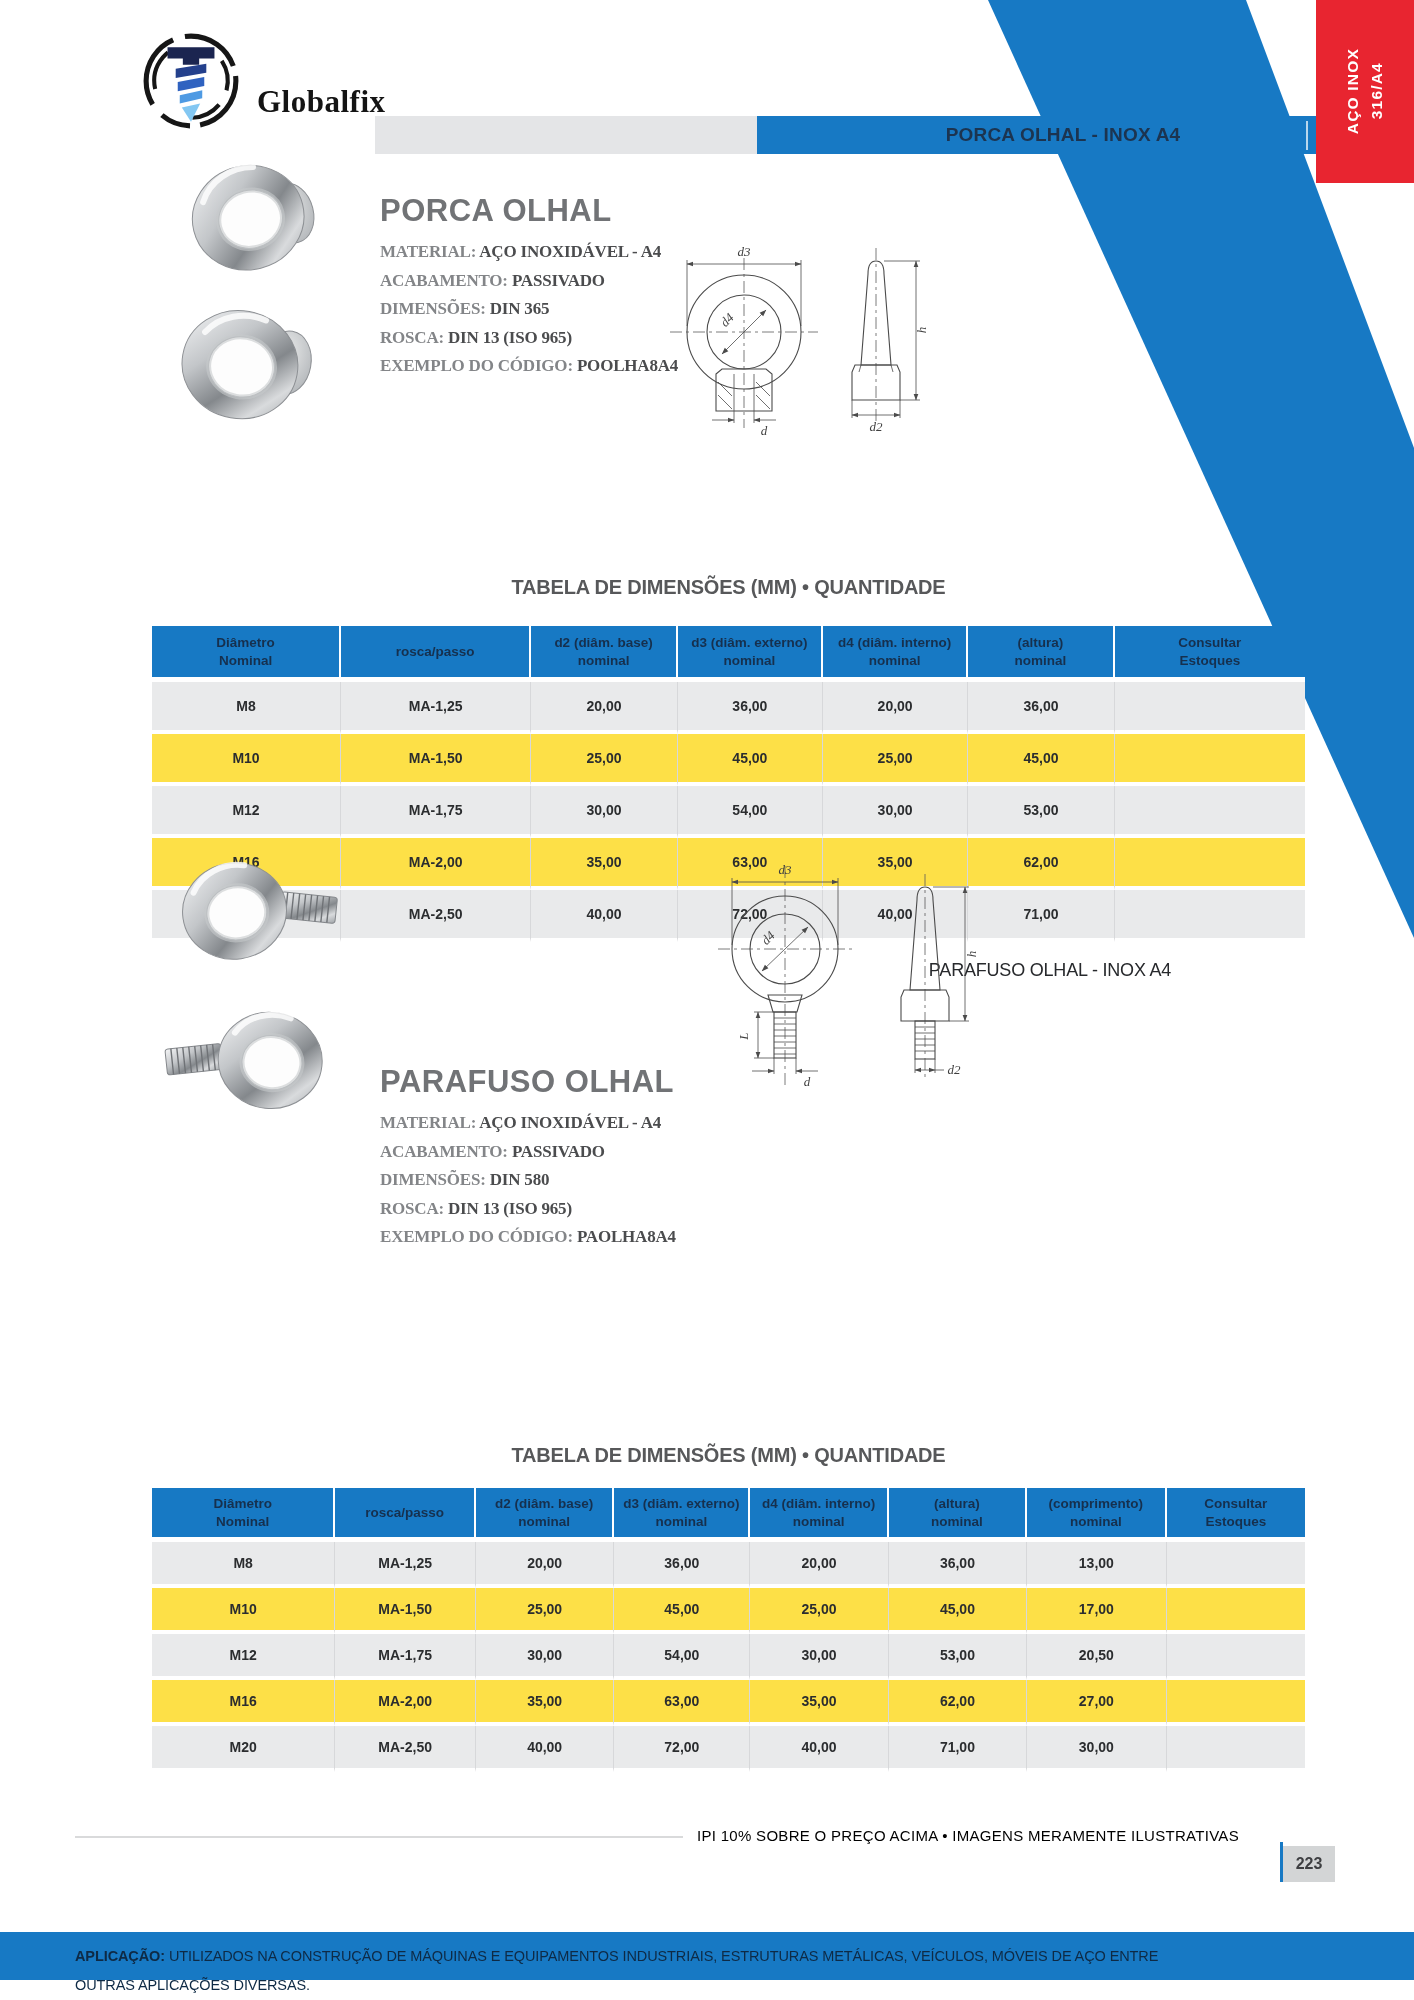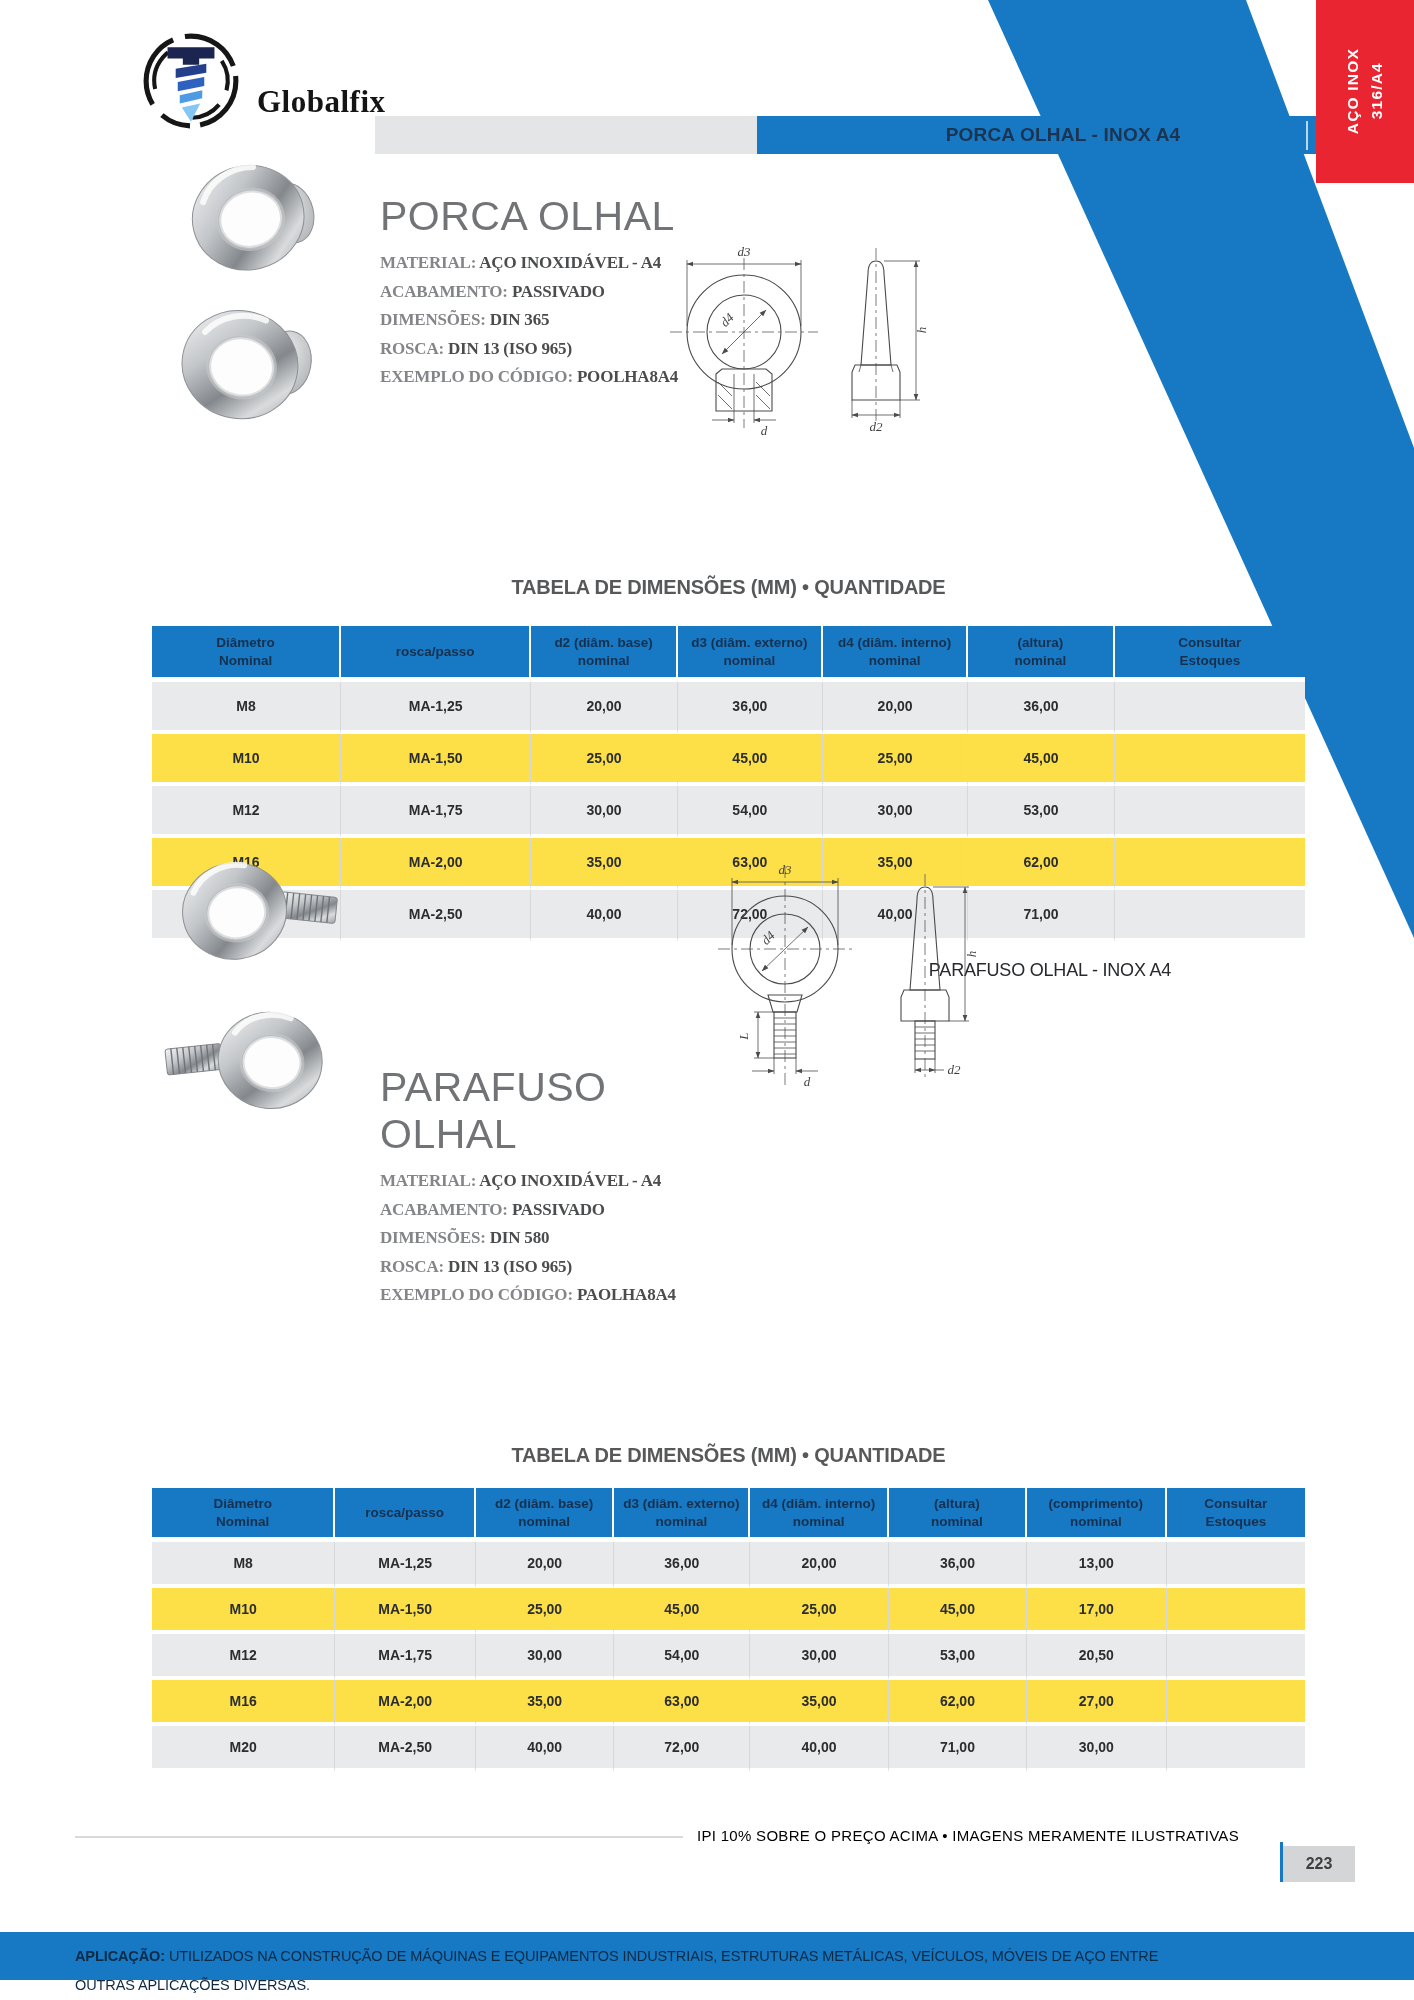--- a/index.html
+++ b/index.html
@@ -20,21 +20,21 @@
   .brand{left:257px;top:84px;font-family:"Liberation Serif",serif;font-size:31px;font-weight:700;
     color:#141414;letter-spacing:.5px;z-index:2;}
   .gray-bar{left:375px;top:116px;width:383px;height:38px;background:#e4e5e7;z-index:1;}
   .blue-band{left:757px;top:116px;width:612px;height:38px;background:#1779c4;z-index:1;
     display:flex;align-items:center;justify-content:center;}
   .blue-band .t{font-size:19px;font-weight:700;color:#1c3450;letter-spacing:.2px;}
   .band-divider{left:1306px;top:121px;width:2px;height:29px;background:rgba(255,255,255,.7);z-index:2;}
 
   
   .desc{width:340px;z-index:2;}
-  .ptitle{font-size:41px;font-weight:400;color:#717376;letter-spacing:.5px;margin:0 0 9px 0;}
+  .ptitle{font-size:31px;font-weight:700;color:#717376;letter-spacing:.5px;margin:0 0 9px 0;}
   .spec{font-size:17px;font-weight:700;line-height:28.5px;letter-spacing:-.2px;font-family:Liberation Serif, serif;}
   .spec .lbl{color:#838588;}
   .spec .val{color:#4b4c4e;}
 
   
   .heading2{left:820px;top:960px;width:460px;text-align:center;font-size:18px;color:#27292c;
     letter-spacing:-.2px;z-index:2;}
 
   
   .tblock{width:1153px;z-index:2;}
@@ -58,21 +58,21 @@
   
   .drw text{font-family:"Liberation Serif",serif;font-style:italic;font-size:13px;fill:#3f3f3f;
     stroke:none;text-anchor:middle;}
   .drw .ln{stroke:#4b4b4b;fill:none;stroke-width:1.1;}
   .drw .thin{stroke:#4b4b4b;fill:none;stroke-width:.8;}
   .drw .cl{stroke:#5a5a5a;fill:none;stroke-width:.8;stroke-dasharray:12 4 3 4;}
 
   
   .footer-line{left:75px;top:1836px;width:608px;height:2px;background:#d9dadb;}
   .footer-note{left:697px;top:1827px;font-size:15px;color:#000000;letter-spacing:.3px;z-index:2;}
-  .page-badge{left:1283px;top:1846px;width:72px;height:36px;background:#d3d5d6;z-index:2;
+  .page-badge{left:1283px;top:1846px;width:52px;height:36px;background:#d3d5d6;z-index:2;
     display:flex;align-items:center;justify-content:center;font-size:16px;font-weight:700;color:#3e3f42;}
   .page-badge-accent{left:1280px;top:1842px;width:3px;height:40px;background:#1779c4;z-index:2;}
 
   
   .app-band{left:0;top:1932px;width:1414px;height:48px;background:#1779c4;z-index:2;}
   .app-band .inner{padding:10px 60px 0 75px;max-width:1100px;line-height:29px;font-size:14.5px;
     color:#0e2a45;letter-spacing:-.1px;}
   .app-band .lbl{font-weight:700;}
 </style>
 </head>

